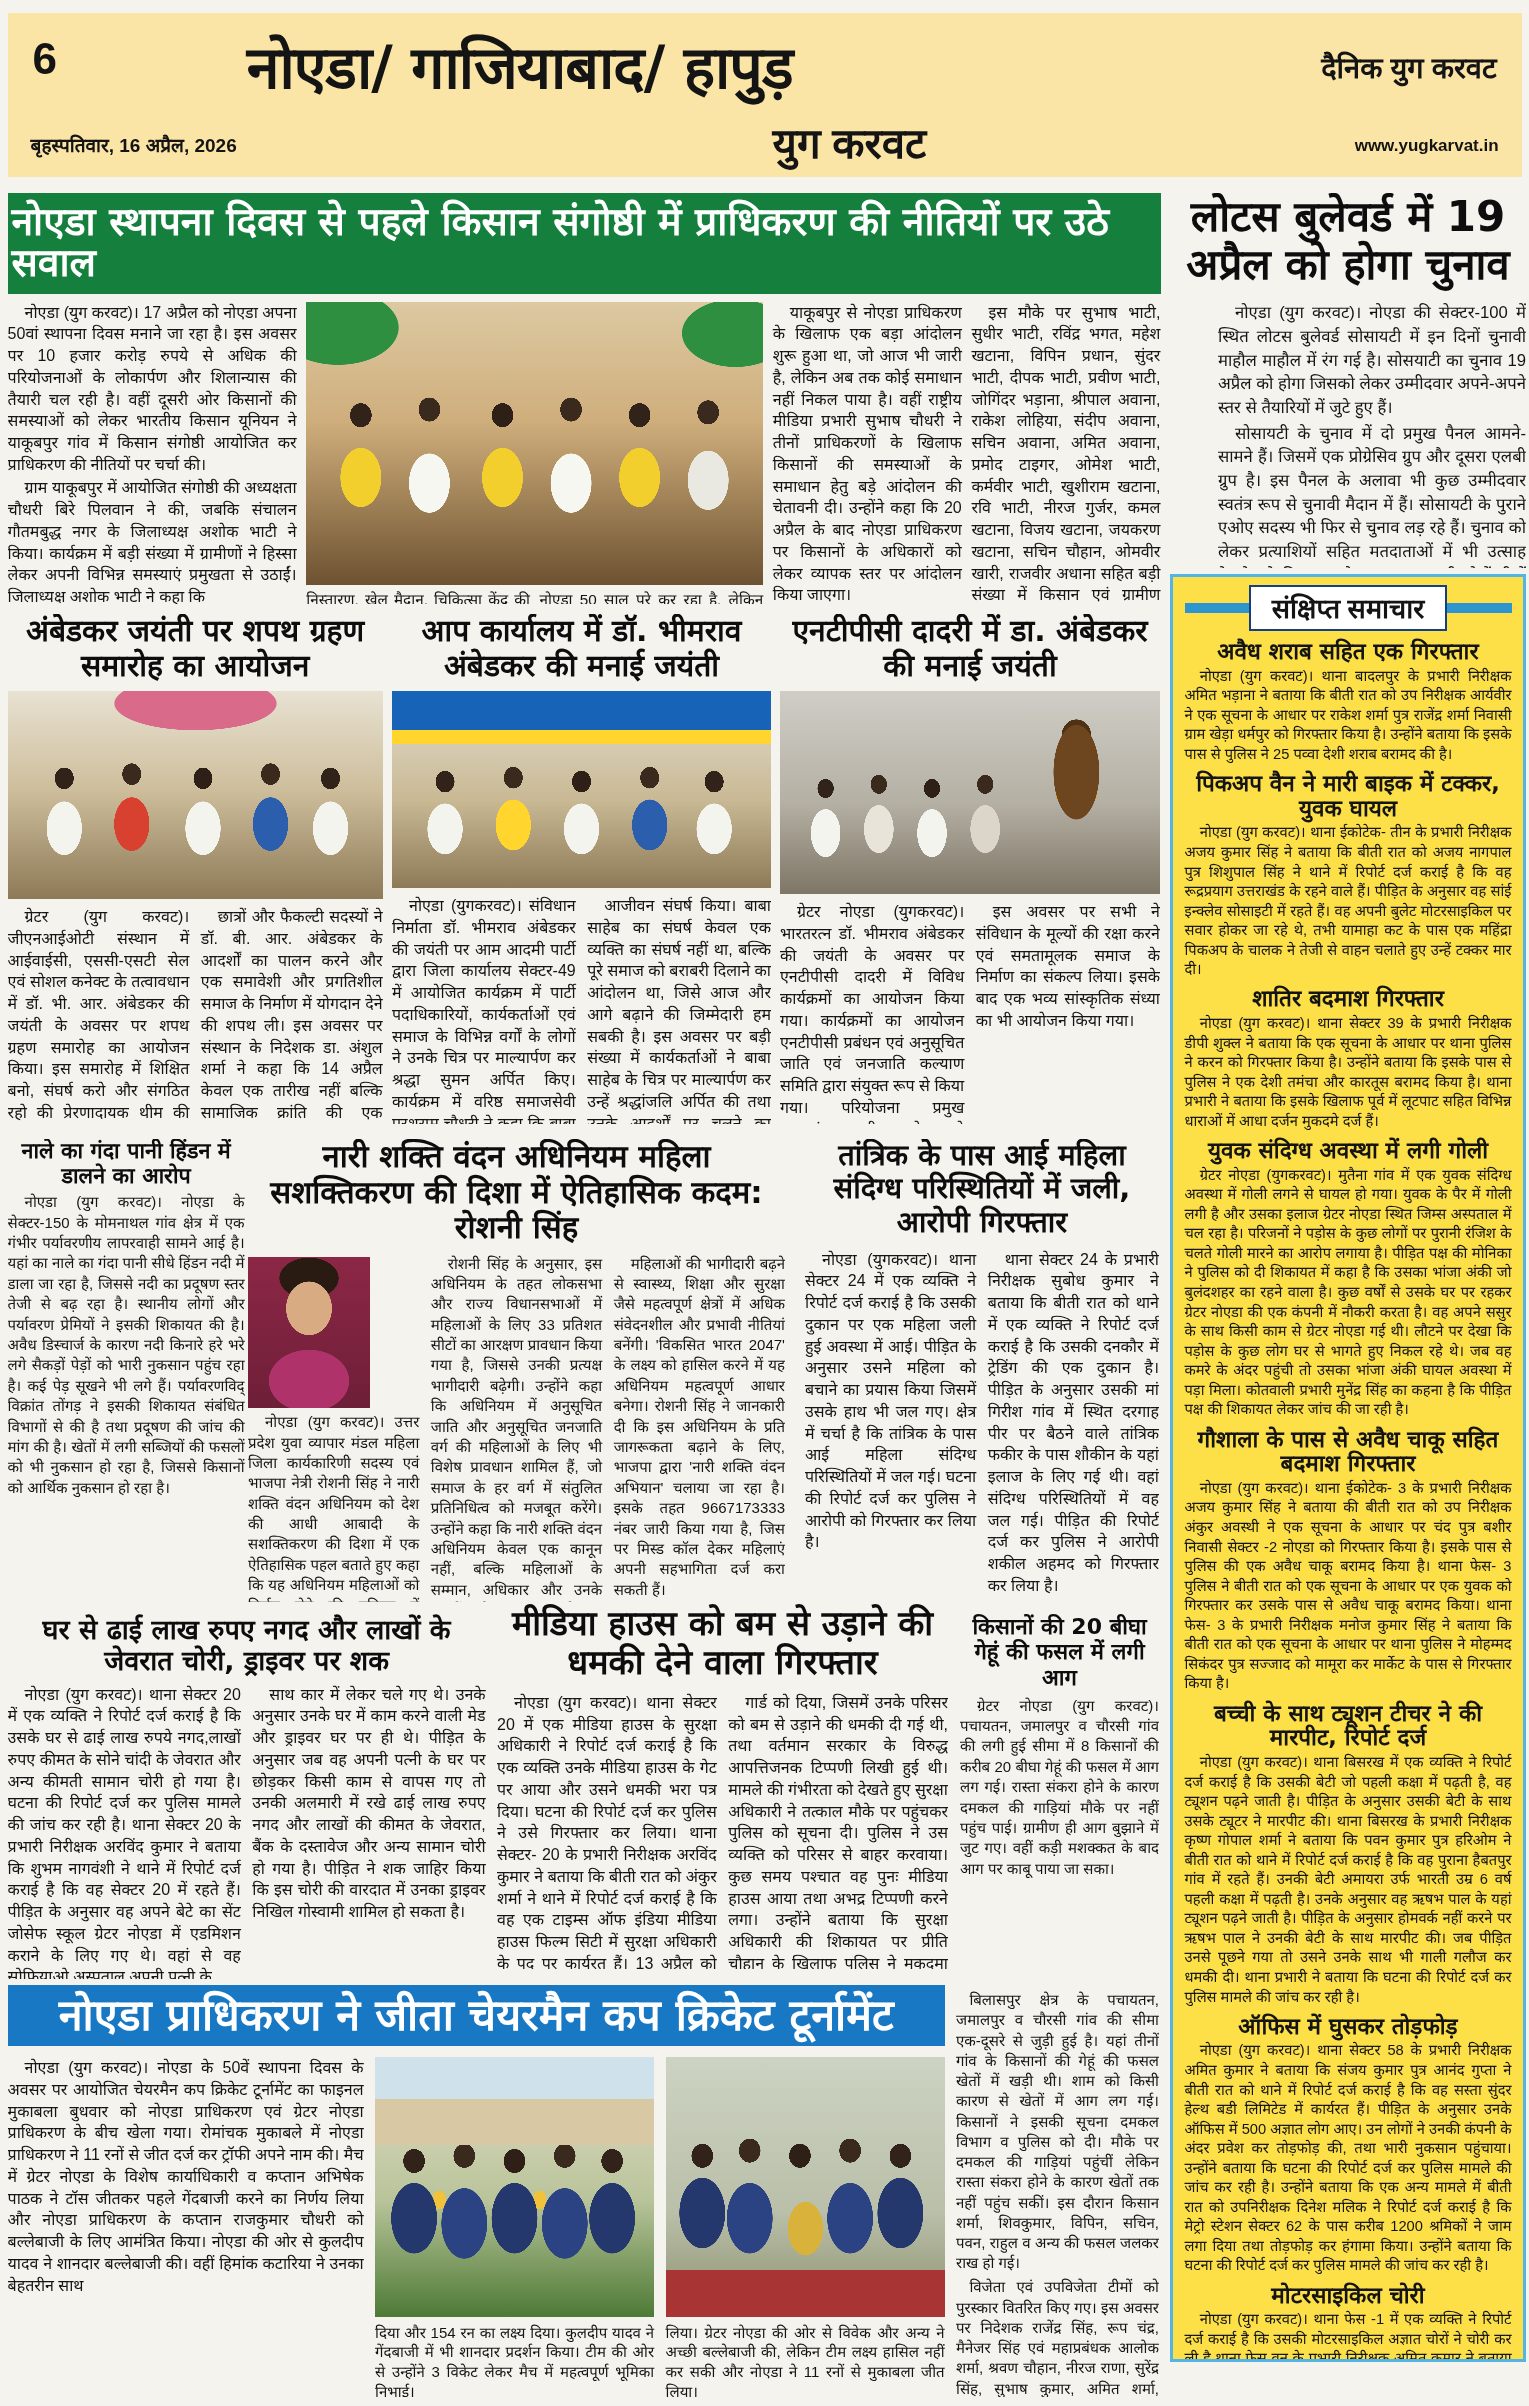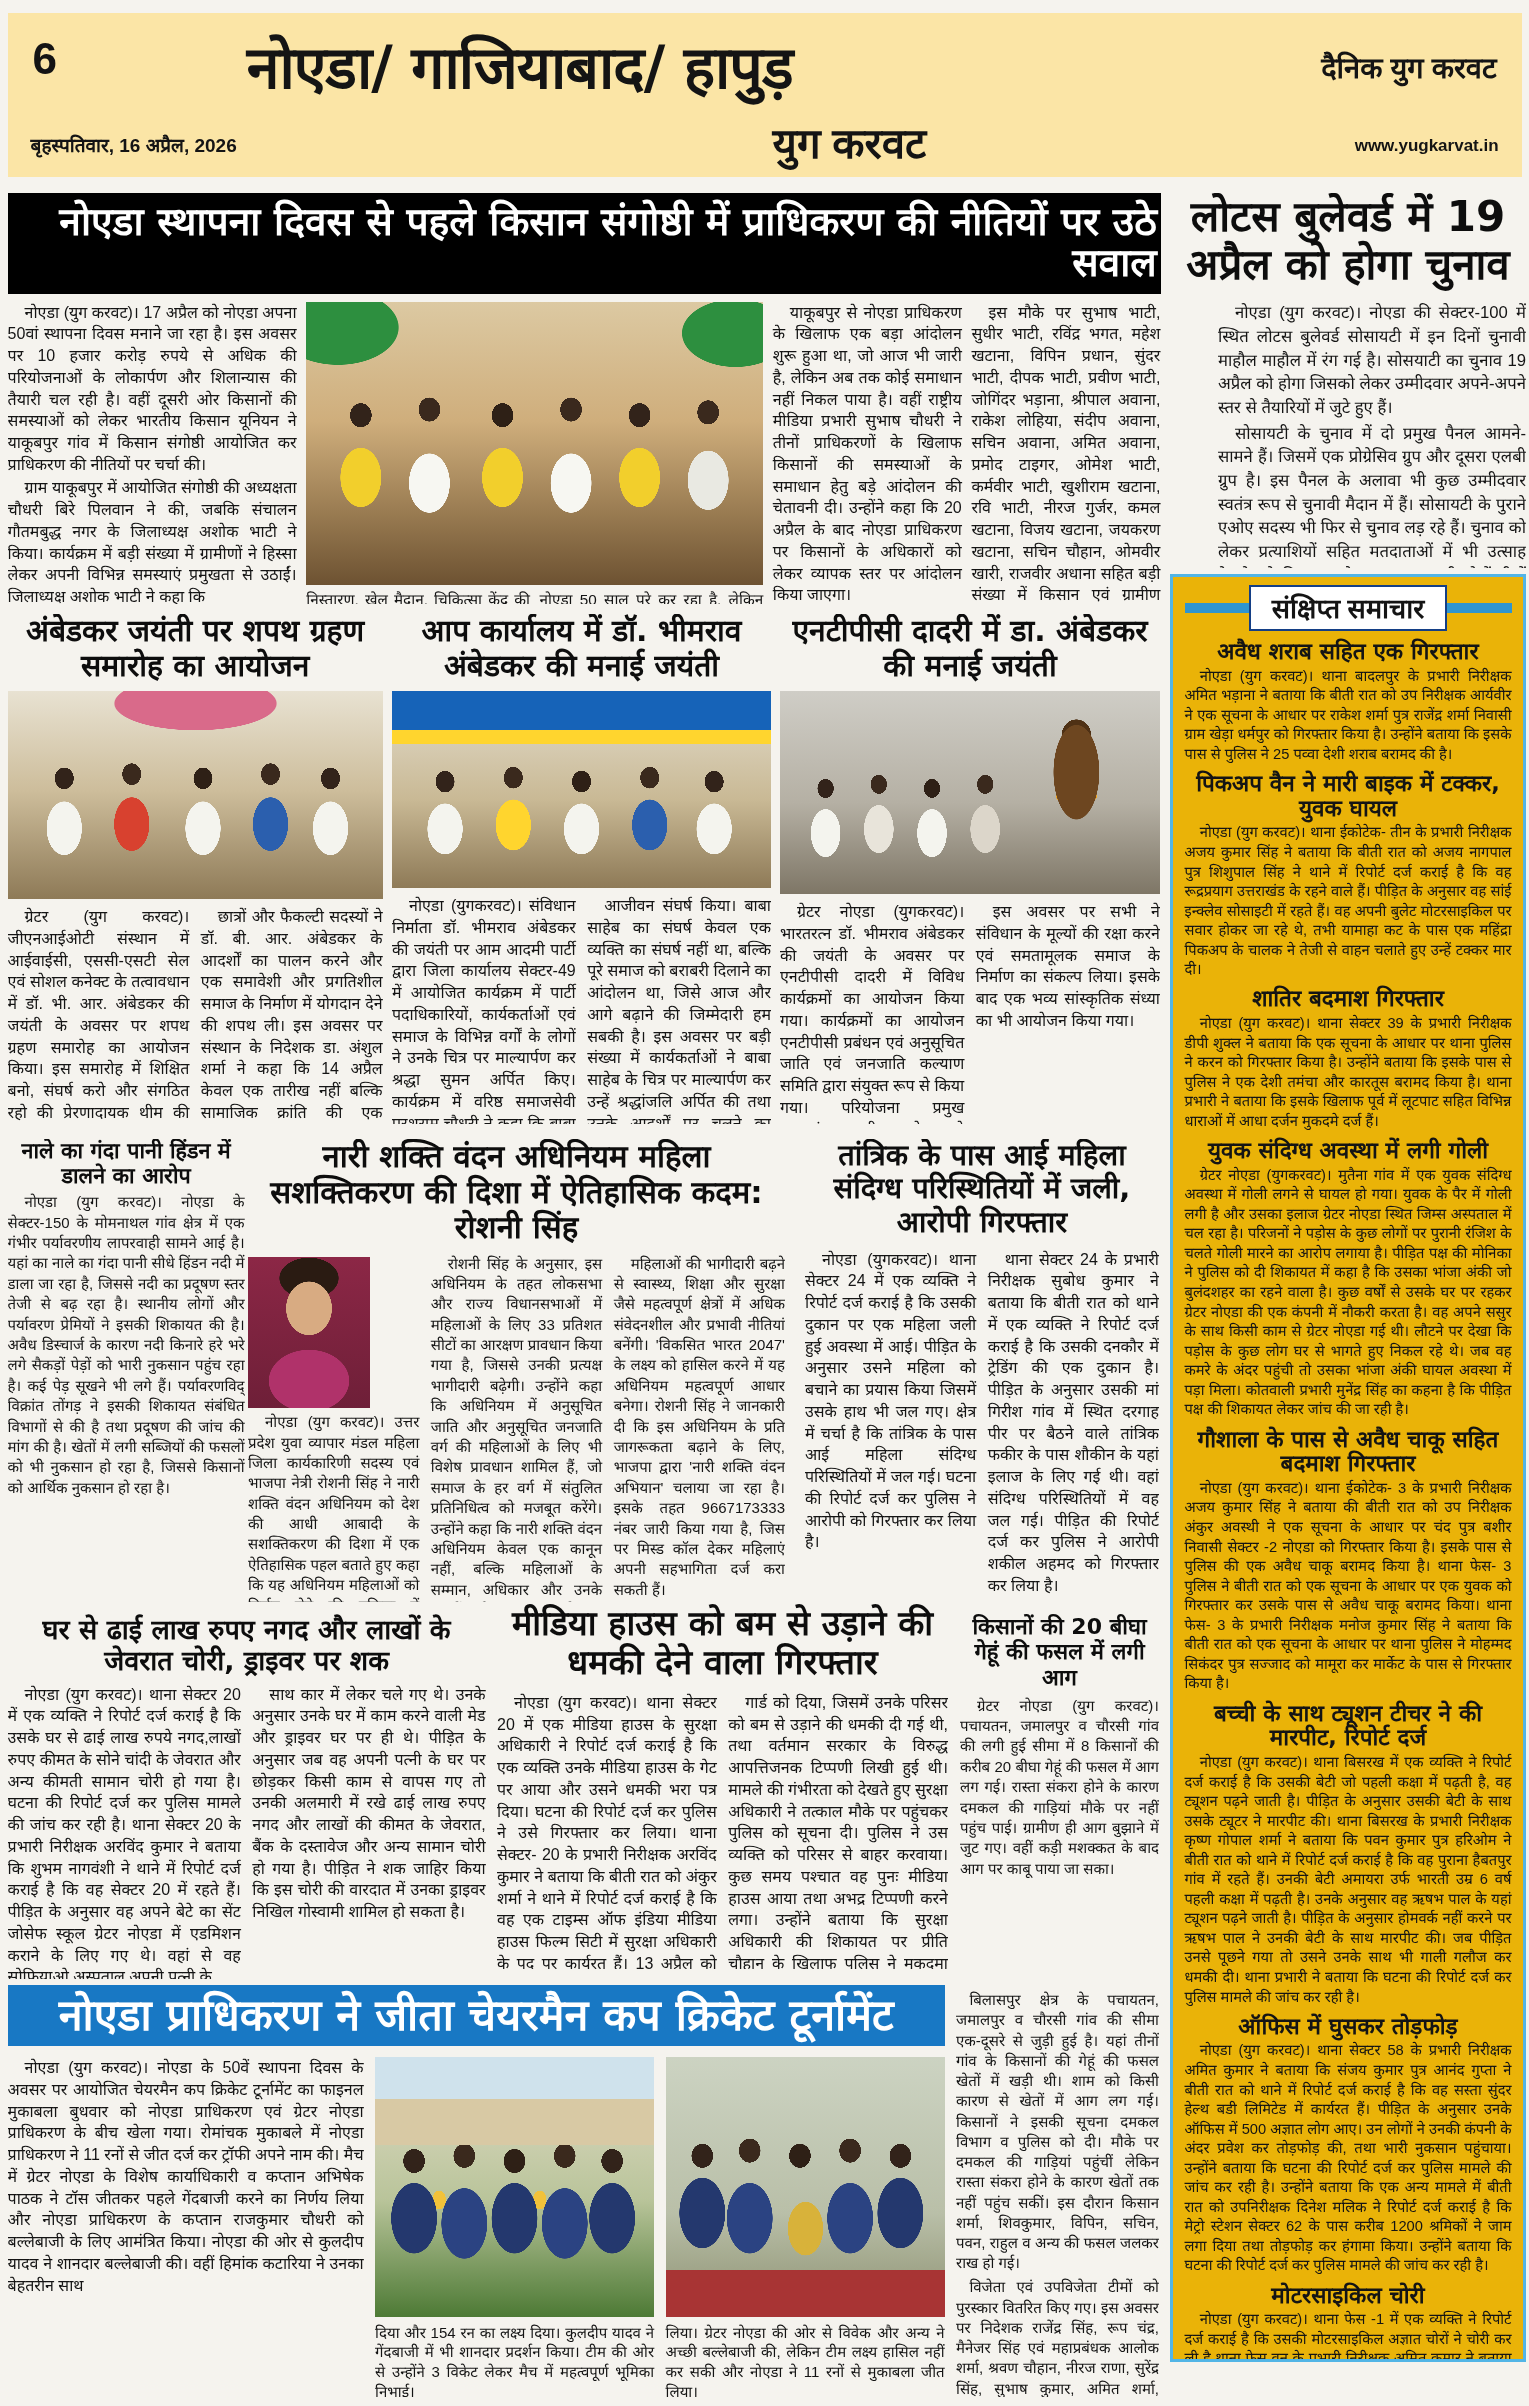--- a/index.html
+++ b/index.html
@@ -23,22 +23,22 @@
   .mast-web{position:absolute;right:23px;bottom:21px;font-size:17px;font-weight:bold;}
   
   .bodytxt{font-size:16px;line-height:1.36;text-align:justify;}
   .bodytxt p{margin:0 0 1.9px;text-indent:17px;}
   .cols2{display:flex;gap:11.5px;}
   .cols2>div{flex:1;min-width:0;}
   h2,h3{margin:0;font-family:"DejaVu Sans","Liberation Sans",sans-serif;}
   .hl{font-weight:900;text-align:center;color:#0d0d0d;line-height:1.15;}
   
   .lead{left:7.6px;top:193px;width:1153px;height:411px;overflow:hidden;}
-  .lead-bar{background:#000000;color:#fff;font-size:39px;font-weight:900;
-    text-align:right;padding:8.6px 3.8px 10.5px;line-height:1.05;}
+  .lead-bar{background:#15803d;color:#fff;font-size:39px;font-weight:900;
+    text-align:left;padding:8.6px 3.8px 10.5px;line-height:1.05;}
   .lead-flex{display:flex;gap:9.6px;margin-top:7.6px;height:336px;overflow:hidden;}
   .lead-c1{width:289px;flex:none;}
   .lead-mid{width:457px;flex:none;display:flex;flex-direction:column;}
   .lead-c3,.lead-c4{width:189px;flex:none;}
   .underphoto{display:flex;gap:9.6px;margin-top:5.7px;font-size:15.3px;line-height:1.3;text-align:justify;}
   .underphoto>div{flex:1;min-width:0;}
   
   .ph{width:100%;flex:none;}
   .ph-main{height:283px;background:
     radial-gradient(86px 53px at 7% 9%,#2d8f3f 0 70%,transparent 71%),
@@ -127,21 +127,21 @@
     radial-gradient(32.5px 50px at 30% 62%,#2b4382 0 70%,transparent 71%),
     radial-gradient(32.5px 50px at 66% 62%,#2b4382 0 70%,transparent 71%),
     radial-gradient(32.5px 50px at 84% 60%,#24386e 0 70%,transparent 71%),
     linear-gradient(180deg,#ccd3c2 0%,#b9bfa8 60%,#8c9070 100%);}
   
   .lotus{left:1170px;top:193px;width:356px;height:375px;overflow:hidden;}
   .lotus h2{font-size:42px;}
   .lotus .bodytxt{font-size:16.7px;margin-top:11.5px;line-height:1.42;margin-left:48px;}
   
   .briefs{left:1170px;top:574px;width:356px;height:1788px;
-    background:#eab308;border:3.8px solid #52b5e6;box-sizing:border-box;
+    background:#fde047;border:3.8px solid #52b5e6;box-sizing:border-box;
     padding:5.7px 11.5px;overflow:hidden;}
   .briefs-head{display:flex;align-items:center;margin:1.9px 0 7.6px;}
   .briefs-head .bar{flex:1;height:10.5px;background:#2f95d0;}
   .briefs-head .box{border:2.9px solid #143f86;background:#fff;padding:2.9px 21px;
     font-weight:900;font-size:27px;white-space:nowrap;}
   .brief-item h3{font-size:22.5px;font-weight:900;text-align:center;margin:6.7px 0 2.9px;line-height:1.1;}
   .brief-item p{font-size:14.7px;line-height:1.33;text-align:justify;margin:0;text-indent:15.3px;}
   
   .art{overflow:hidden;}
   .r2a{left:7.6px;top:614px;width:375px;height:510px;}

